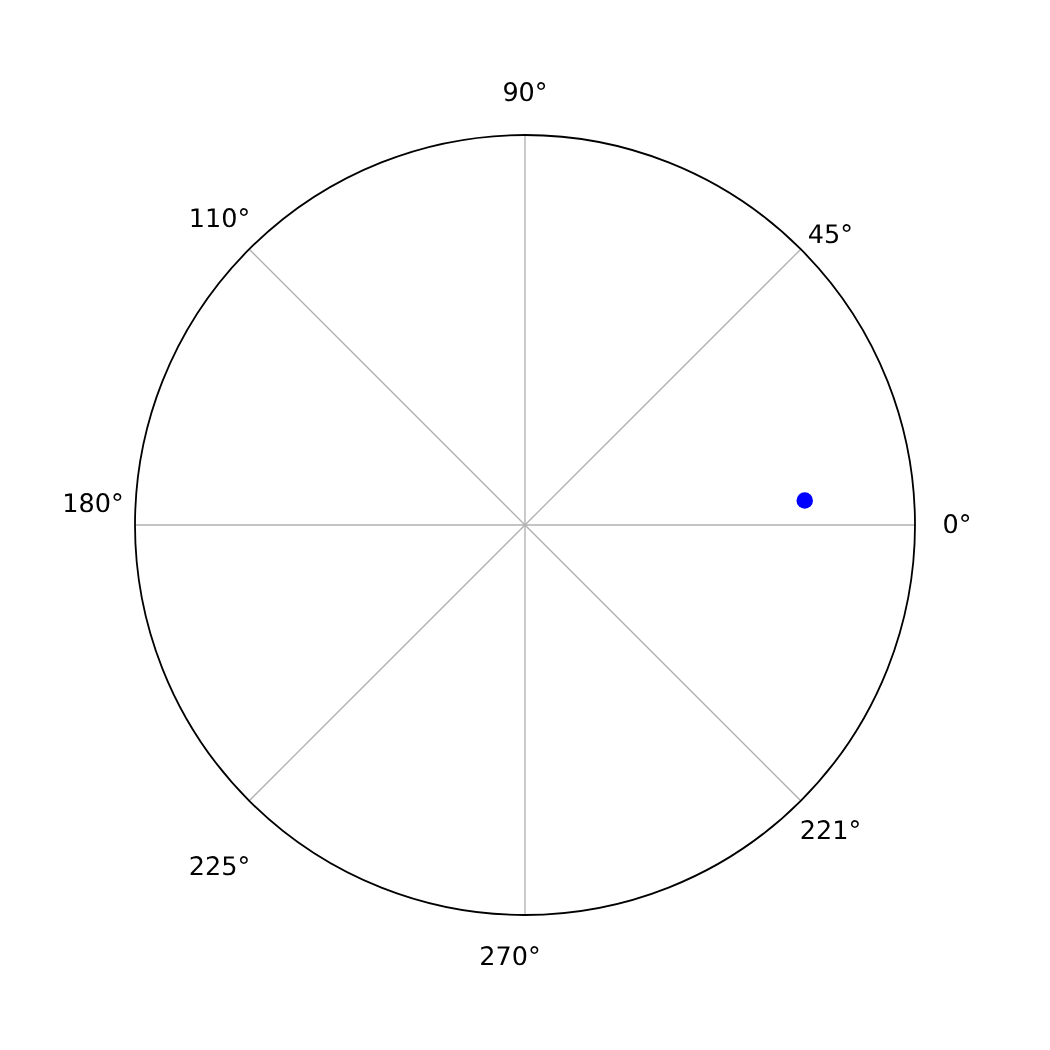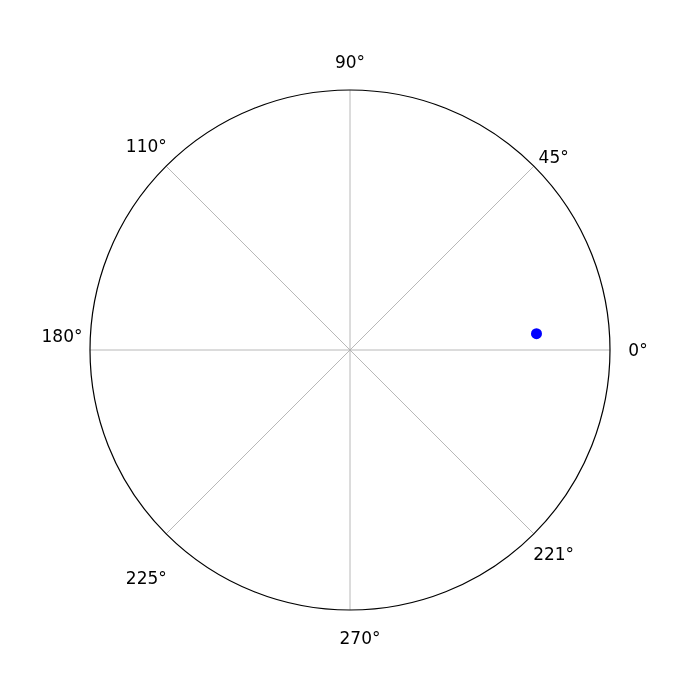--- a/index.html
+++ b/index.html
@@ -55,15 +55,15 @@
       <line x1="350" y1="350" x2="533.8477631085022" y2="533.8477631085024" class="grid-line"></line>
       <circle cx="350" cy="350" r="260" class="outer-circle"></circle>
       <circle cx="536.4876474827747" cy="333.6844449576384" r="5.5" class="data-point" style="fill: rgb(0, 0, 255);"></circle>
     </svg>
 <div class="tick-label" style="left: 638px; top: 350px;">0°</div>
     <div class="tick-label" style="left: 553.647px; top: 157px;">45°</div>
     <div class="tick-label" style="left: 350px; top: 62px;">90°</div>
     <div class="tick-label" style="left: 146.353px; top: 146.353px;">110°</div>
     <div class="tick-label" style="left: 62px; top: 336px;">180°</div>
     <div class="tick-label" style="left: 146.353px; top: 553.647px; margin-top: 24px;">225°</div>
-    <div class="tick-label" style="left: 360px; top: 638px; text-align: center;">270°</div>
+    <div class="tick-label" style="left: 340px; top: 638px; text-align: center;">270°</div>
     <div class="tick-label" style="left: 553.647px; top: 553.647px;">221°</div>
   </div>
 
 </body></html>

